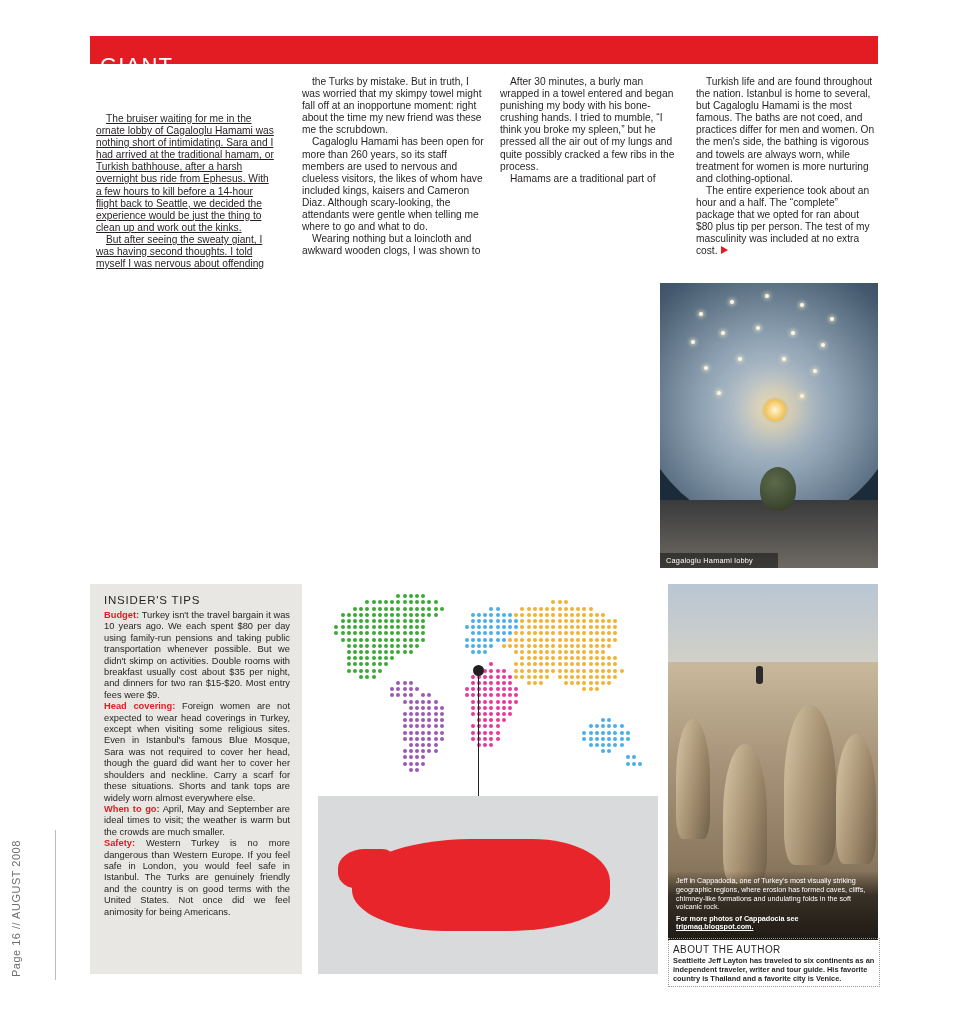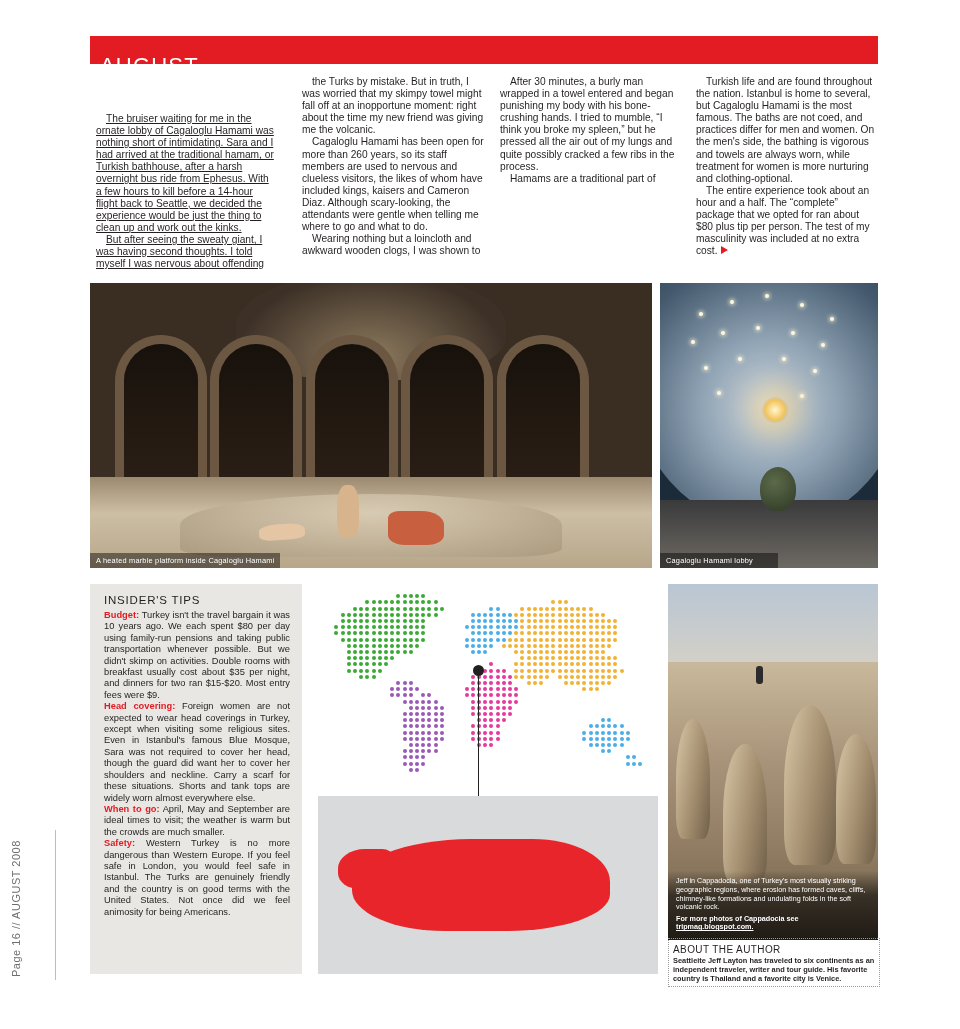--- a/index.html
+++ b/index.html
@@ -389,63 +389,45 @@
 </style>
 </head>
 <body>
 
 <div id="page">
 
   <div class="side-rule"></div>
   <div class="side-folio">Page 16  //  AUGUST 2008</div>
 
   <div class="masthead">
-    <h1 class="masthead-title">AUGUST</h1>
+    <h1 class="masthead-title">GIANT</h1>
   </div>
 
 
   <div class="col" id="col1">
     <p class="first">The bruiser waiting for me in the ornate lobby of Cagaloglu Hamami was nothing short of intimidating. Sara and I had arrived at the traditional hamam, or Turkish bathhouse, after a harsh overnight bus ride from Ephesus. With a few hours to kill before a 14-hour flight back to Seattle, we decided the experience would be just the thing to clean up and work out the kinks.</p>
     <p>But after seeing the sweaty giant, I was having second thoughts. I told myself I was nervous about offending</p>
   </div>
 
   <div class="col" id="col2">
-    <p>the Turks by mistake. But in truth, I was worried that my skimpy towel might fall off at an inopportune moment: right about the time my new friend was giving me the volcanic.</p>
+    <p>the Turks by mistake. But in truth, I was worried that my skimpy towel might fall off at an inopportune moment: right about the time my new friend was these me the scrubdown.</p>
     <p>Cagaloglu Hamami has been open for more than 260 years, so its staff members are used to nervous and clueless visitors, the likes of whom have included kings, kaisers and Cameron Diaz. Although scary-looking, the attendants were gentle when telling me where to go and what to do.</p>
     <p>Wearing nothing but a loincloth and awkward wooden clogs, I was shown to</p>
   </div>
 
   <div class="col" id="col3">
     <p>After 30 minutes, a burly man wrapped in a towel entered and began punishing my body with his bone-crushing hands. I tried to mumble, “I think you broke my spleen,” but he pressed all the air out of my lungs and quite possibly cracked a few ribs in the process.</p>
     <p>Hamams are a traditional part of</p>
   </div>
 
   <div class="col" id="col4">
     <p>Turkish life and are found throughout the nation.  Istanbul is home to several, but Cagaloglu Hamami is the most famous. The baths are not coed, and practices differ for men and women. On the men's side, the bathing is vigorous and towels are always worn, while treatment for women is more nurturing and clothing-optional.</p>
     <p><span>The entire experience took about an hour and a half. The “complete” package that we opted for ran about $80 plus tip per person. The test of my masculinity was included at no extra cost.</span><span class="tri-end"></span></p>
   </div>
 
-  <div class="photo" id="photo-main">
-    <div class="dome-bg"></div>
-    <div class="dome-top"></div>
-    <div class="arches">
-      <div class="arch" style="left:6%;"></div>
-      <div class="arch" style="left:23%;"></div>
-      <div class="arch" style="left:40%;"></div>
-      <div class="arch" style="left:57%;"></div>
-      <div class="arch" style="left:74%;"></div>
-    </div>
-    <div class="floor"></div>
-    <div class="platform"></div>
-    <div class="figure" style="left:30%;bottom:10%;width:46px;height:16px;background:#e4c6a4;transform:rotate(-4deg);"></div>
-    <div class="figure" style="left:44%;bottom:11%;width:22px;height:52px;background:#d8b48c;"></div>
-    <div class="figure" style="left:53%;bottom:8%;width:56px;height:34px;background:#c8603f;border-radius:20% 40% 30% 30%;"></div>
-    <div class="cap-band"></div>
-    <div class="caption">A heated marble platform inside Cagaloglu Hamami</div>
-  </div>
 
   <div class="photo" id="photo-lobby">
     <div class="lobby-dome"></div>
     <div class="star" style="left:18%;top:10%;"></div>
     <div class="star" style="left:32%;top:6%;"></div>
     <div class="star" style="left:48%;top:4%;"></div>
     <div class="star" style="left:64%;top:7%;"></div>
     <div class="star" style="left:78%;top:12%;"></div>
     <div class="star" style="left:14%;top:20%;"></div>
     <div class="star" style="left:28%;top:17%;"></div>

